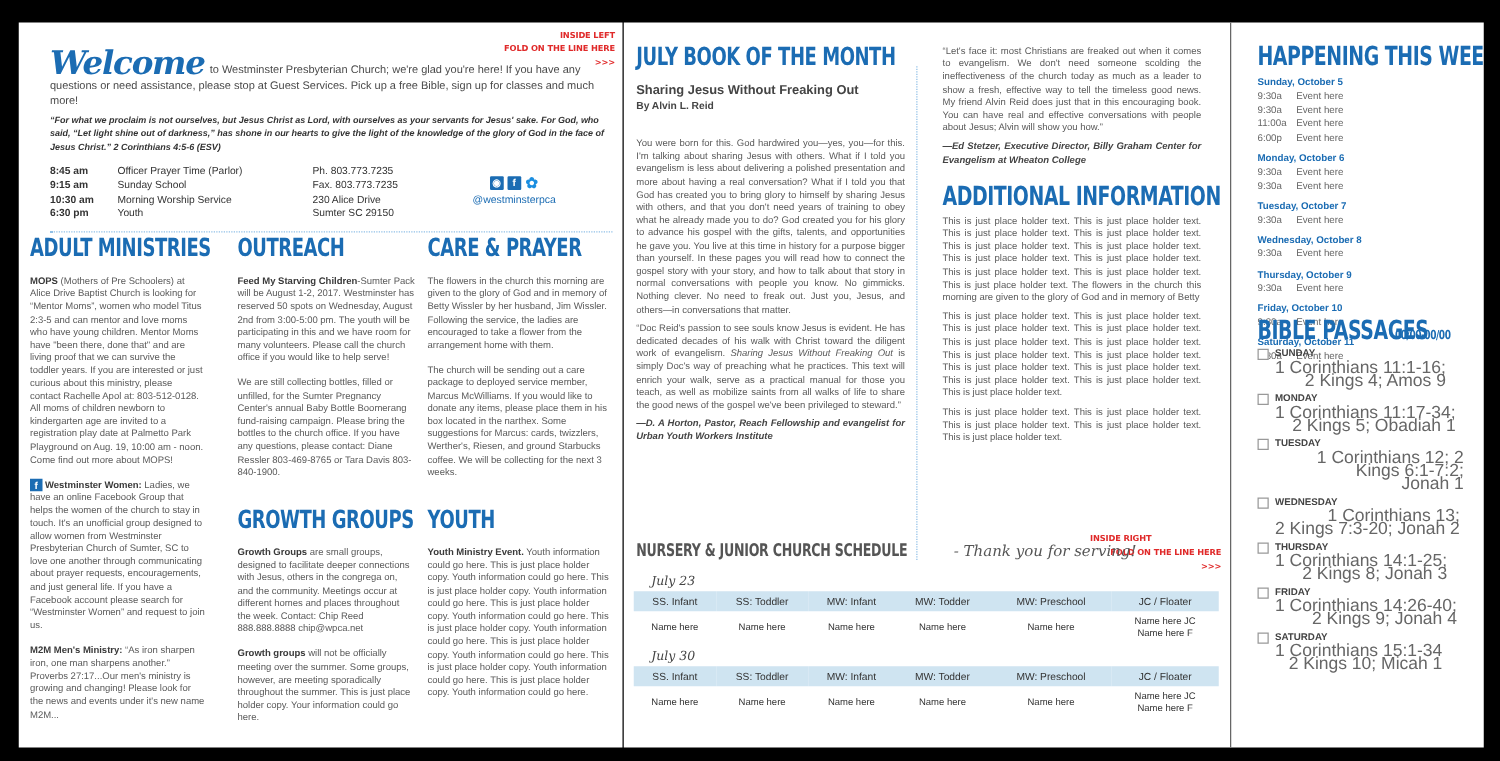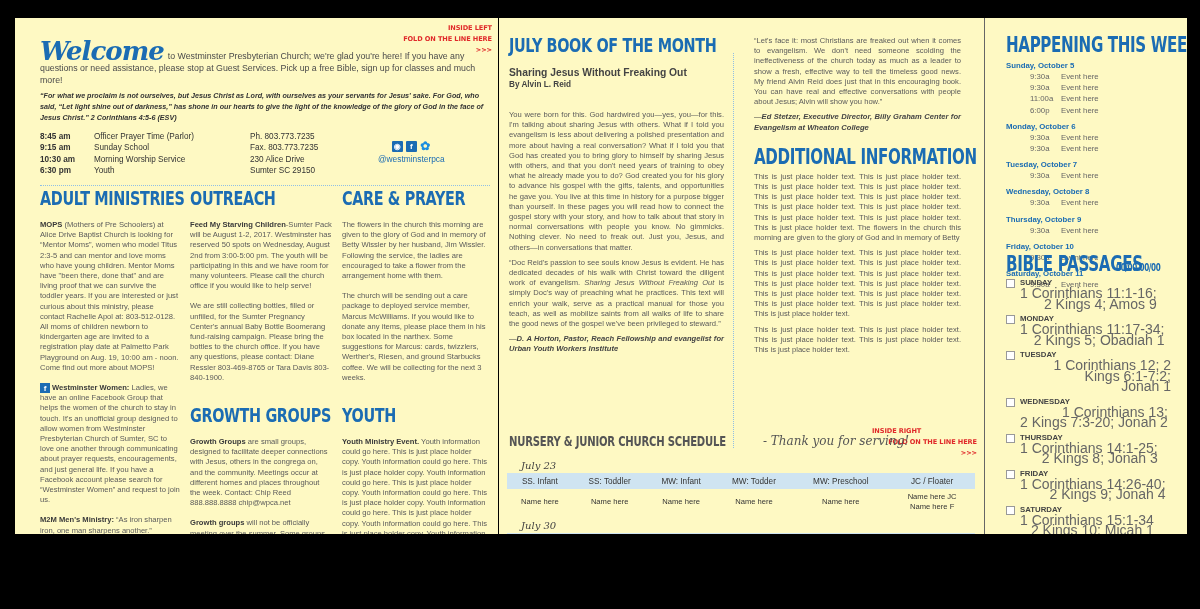--- a/index.html
+++ b/index.html
@@ -1,19 +1,19 @@
 <!DOCTYPE html>
 <html><head>
 <meta charset="utf-8">
 <style>
   * { box-sizing: border-box; margin: 0; padding: 0; }
   html, body { width: 1200px; height: 609px; background: #000; overflow: hidden; }
   body { font-family: "Liberation Sans", sans-serif; color: #555; position: relative; }
 
-  .page { position: absolute; top: 18px; background: #fef9c3; height: 516px; overflow: hidden; }
+  .page { position: absolute; top: 18px; background: #ffffff; height: 580px; overflow: hidden; }
   .page-left { left: 15px; width: 483px; }
   .page-right { left: 499px; width: 688px; }
 
   .fold-note { position: absolute; color: #e02a2a; font-family: "DejaVu Sans", sans-serif; font-weight: bold; font-size: 6.6px; text-align: right; line-height: 11px; letter-spacing: -0.1px; }
   .heading { font-family: "DejaVu Sans", sans-serif; font-weight: bold; color: #1b6cb3; transform: scaleX(0.72); transform-origin: left center; white-space: nowrap; letter-spacing: -0.5px; }
 
   .body-txt { font-size: 7.6px; line-height: 10.2px; color: #5a5a5a; }
   .body-txt b { color: #3a3a3a; }
   .just { text-align: justify; }
 
@@ -53,21 +53,21 @@
 
   .date-lbl { position: absolute; font-family: "DejaVu Serif", serif; font-style: italic; font-size: 10px; color: #444; }
   .duty-table { position: absolute; left: 8px; width: 468px; border-collapse: collapse; }
   .duty-table th { background: #cfe4f1; font-weight: normal; font-size: 8.2px; color: #333; height: 16px; text-align: center; padding: 0; }
   .duty-table td { font-size: 7.6px; color: #333; text-align: center; height: 26px; line-height: 10px; padding: 0; }
 
   
   .hap { position: absolute; left: 520px; top: 15px; width: 155px; }
   .hap h2 { font-size: 21px; line-height: 24px; height: 24px; margin-bottom: 3px; }
   .day-head { font-size: 7.8px; font-weight: bold; color: #1b6cb3; line-height: 11px; }
-  .ev { font-size: 7.8px; line-height: 11.2px; color: #666; display: flex; margin-left: 24px; }
+  .ev { font-size: 7.8px; line-height: 11.2px; color: #666; display: flex; }
   .ev-time { width: 31px; }
   .day-block { margin-bottom: 5px; }
 
   .bible { position: absolute; left: 520px; top: 234px; width: 165px; }
   .bible h2 { display: flex; align-items: baseline; height: 26px; }
   .bible-h { font-size: 21px; line-height: 24px; width: 148px; }
   .bible-dates { font-size: 10px; width: 50px; margin-left: -38px; }
   .pass { display: flex; margin-bottom: 5px; }
   .cb { width: 9px; height: 9px; border: 1px solid #999; margin-right: 5px; margin-top: 1px; flex: none; background: #fff; }
   .pass-day { font-size: 7.8px; font-weight: bold; color: #444; line-height: 10px; }
@@ -118,21 +118,21 @@
     <div class="social-icons">
       <span class="sicon">◉</span>
       <span class="sicon">f</span>
       <span class="sicon tw">✿</span>
     </div>
     <div class="handle">@westminsterpca</div>
   </div>
 
   <div class="dotted" style="left:25px; top:167px; width:450px;"></div>
 
-  <div class="col body-txt" style="left:25px; top:168px; width:140px;">
+  <div class="col body-txt" style="left:9px; top:168px; width:140px;">
     <h2 class="heading">ADULT MINISTRIES</h2>
     <p><b>MOPS</b><span> (Mothers of Pre Schoolers) at Alice Drive Baptist Church is looking for “Mentor Moms”, women who model Titus 2:3-5 and can mentor and love moms who have young children. Mentor Moms have "been there, done that" and are living proof that we can survive the toddler years. If you are interested or just curious about this ministry, please contact Rachelle Apol at: 803-512-0128. All moms of children newborn to kindergarten age are invited to a registration play date at Palmetto Park Playground on Aug. 19, 10:00 am - noon. Come find out more about MOPS!</span></p>
     <p><span class="fb-badge">f</span><b>Westminster Women:</b><span> Ladies, we have an online Facebook Group that helps the women of the church to stay in touch. It's an unofficial group designed to allow women from Westminster Presbyterian Church of Sumter, SC to love one another through communicating about prayer requests, encouragements, and just general life. If you have a Facebook account please search for “Westminster Women” and request to join us.</span></p>
     <p><b>M2M Men's Ministry:</b><span> “As iron sharpen iron, one man sharpens another.” Proverbs 27:17...Our men's ministry is growing and changing! Please look for the news and events under it's new name M2M...</span></p>
   </div>
 
   <div class="col body-txt" style="left:175px; top:168px; width:142px;">
     <h2 class="heading">OUTREACH</h2>
     <p><b>Feed My Starving Children</b><span>-Sumter Pack will be August 1-2, 2017. Westminster has reserved 50 spots on Wednesday, August 2nd from 3:00-5:00 pm. The youth will be participating in this and we have room for many volunteers. Please call the church office if you would like to help serve!</span></p>
     <p>We are still collecting bottles, filled or unfilled, for the Sumter Pregnancy Center's annual Baby Bottle Boomerang fund-raising campaign. Please bring the bottles to the church office. If you have any questions, please contact: Diane Ressler 803-469-8765 or Tara Davis 803-840-1900.</p>

